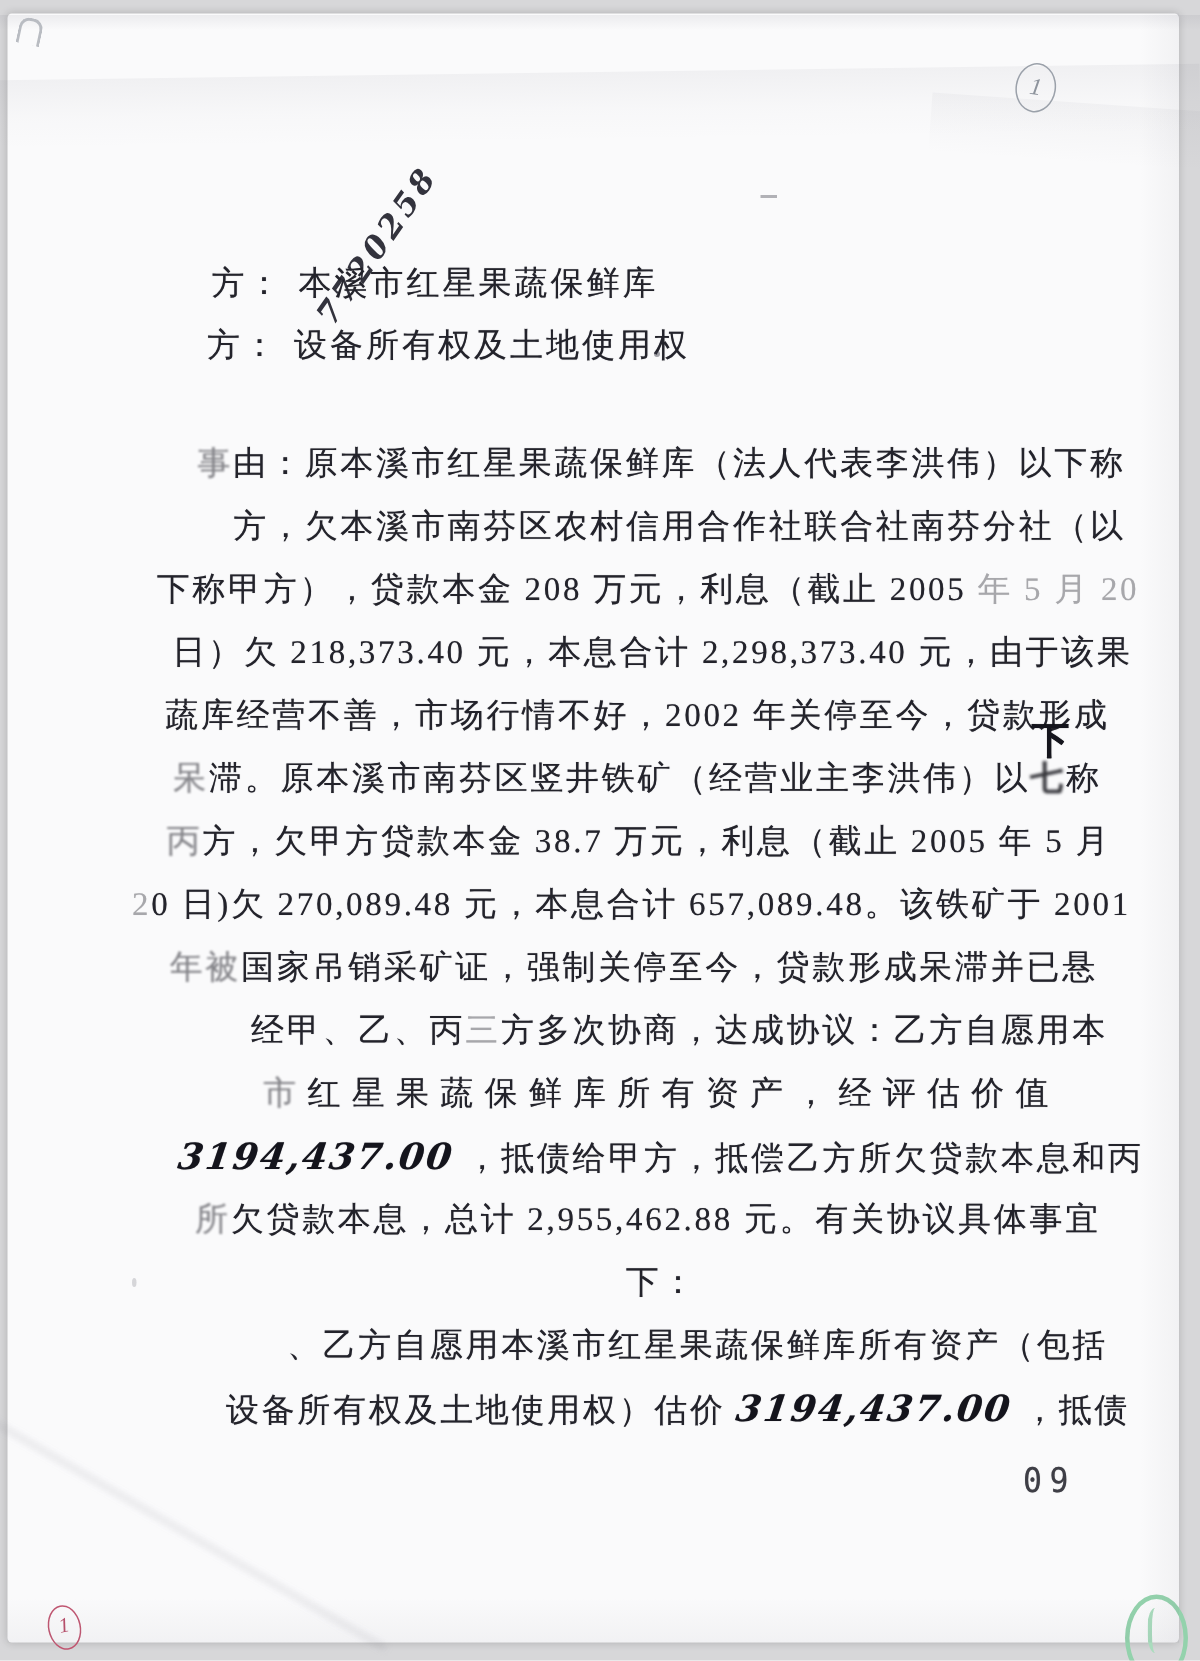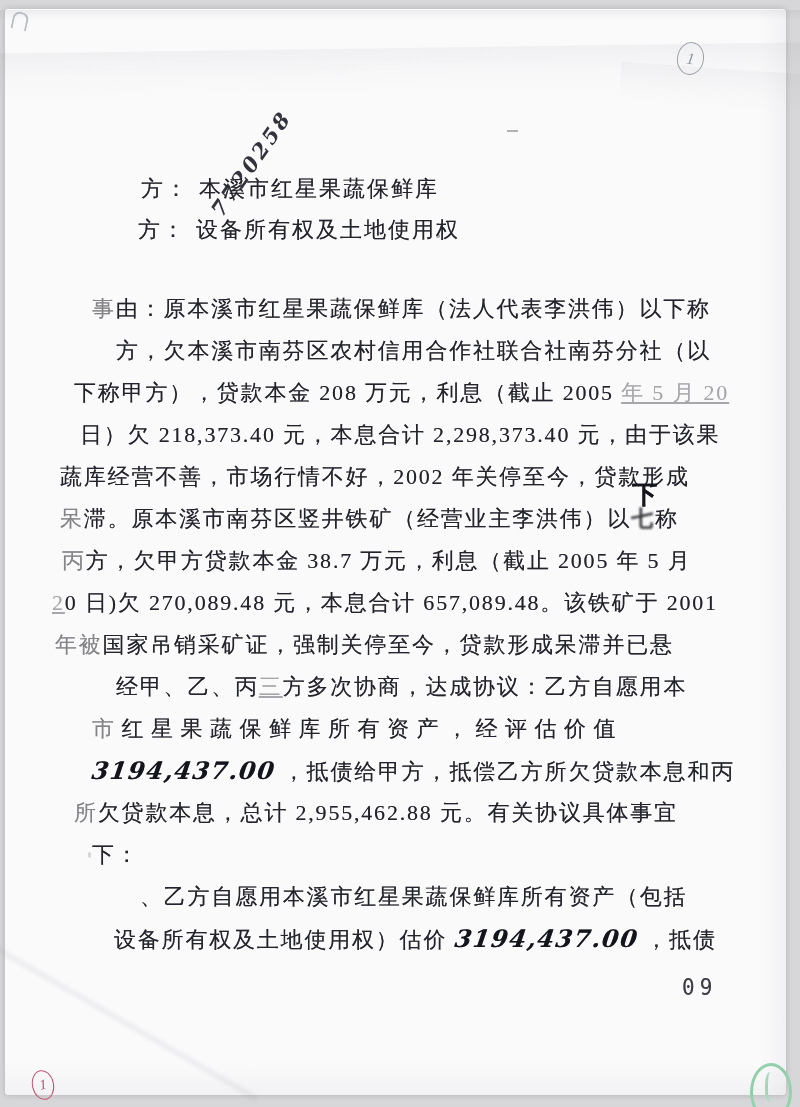--- a/index.html
+++ b/index.html
@@ -47,26 +47,26 @@
   }
   
   .parties{position:absolute;left:0;top:168px;width:760px;}
   .party{height:41px;line-height:41px;font-size:22px;letter-spacing:2px;color:#23232b;white-space:nowrap;
     text-shadow:0 0 .5px rgba(20,20,30,.5);}
   .party .pfx{margin-right:10px;}
   .p1{margin-left:126px;} .p2{margin-left:141px;} .p3{margin-left:138px;}
   .p1::before{content:"";display:inline-block;width:7px;height:3px;background:rgba(40,40,55,.5);
     margin-right:4px;vertical-align:middle;}
   
-  .body-text{position:absolute;left:0;top:288px;width:790px;}
+  .body-text{position:absolute;left:0;top:288px;width:790px;text-align:center;}
   .line{height:42px;line-height:42px;font-size:22px;letter-spacing:1.8px;color:#23232b;
     white-space:nowrap;text-shadow:0 0 .5px rgba(20,20,30,.5);}
   .line.wide{letter-spacing:7.5px;font-family:Liberation Serif, serif;}
   .smudge{opacity:.55;filter:blur(.7px);}
-  .faded{opacity:.38;filter:blur(.5px);text-decoration:underline;}
+  .faded{opacity:.38;filter:blur(.5px);}
   .hand{font-family:"DejaVu Serif",serif;font-style:italic;font-weight:600;font-size:24px;
     letter-spacing:1.5px;display:inline-block;transform:skewX(-8deg);color:#14141c;}
   .ins-wrap{display:inline-block;position:relative;}
   .ins-wrap .blob{opacity:.85;filter:blur(1px);font-weight:700;color:#121218;}
   .ins-wrap .ins{position:absolute;left:1px;top:-16px;font-size:25px;font-weight:700;color:#15151d;
     text-shadow:0 0 .5px #000;line-height:1;}
   
   .page-num{
     position:absolute;left:682px;top:975px;
     font-family:"DejaVu Sans Mono",monospace;font-size:21px;letter-spacing:5px;color:#3e3e46;

